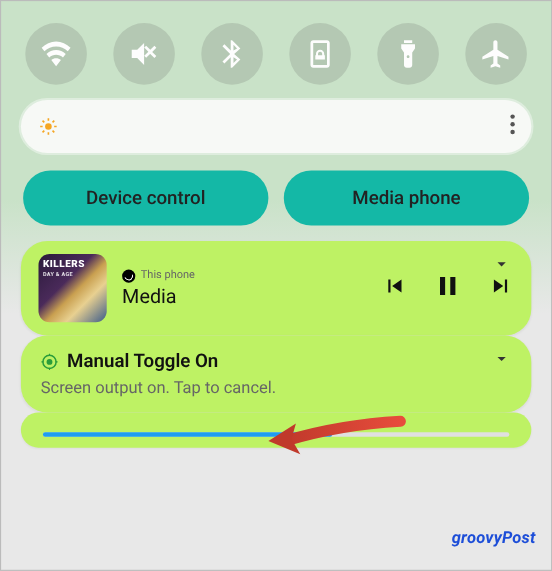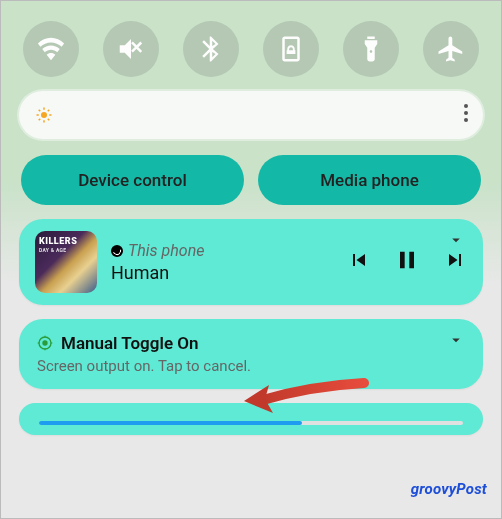--- a/index.html
+++ b/index.html
@@ -43,40 +43,40 @@
     flex: 1;
     background: #14b8a6;
     border-radius: 26px;
     height: 50px;
     display: flex; align-items: center; justify-content: center;
     font-size: 17px; color: #222; font-weight: 500;
   }
 
   
   .card {
-    background: #5eead4;
+    background: #bef264;
     border-radius: 24px;
-    margin: 0 4px 14px 4px;
+    margin: 0 4px 0 4px;
     padding: 14px 18px;
     box-shadow: 0 1px 2px rgba(0,0,0,0.05);
     position: relative;
     justify-content: center;
   }
 
   
   .media-card { display: flex; align-items: center; gap: 14px; padding: 12px 16px; }
   .album {
     width: 62px; height: 62px; border-radius: 10px;
     background: linear-gradient(135deg, #2a1a3a 0%, #4a2a5a 40%, #c9a050 55%, #e8d090 70%, #3a5a8a 100%);
     position: relative; overflow: hidden; flex-shrink: 0;
   }
   .album .txt { position:absolute; top:6px; left:4px; color:#fff; font-size:9px; font-weight:900; letter-spacing:0.5px; line-height:1; }
   .album .sub { position:absolute; top:16px; left:4px; color:#fff; font-size:5px; font-weight:700; letter-spacing:0.3px; opacity:0.85; }
   .media-info { flex: 1; min-width: 0; }
-  .media-src { display:flex; align-items:center; gap:5px; font-size:16px; color:#666; margin-bottom:2px;font-style:italic; }
+  .media-src { display:flex; align-items:center; gap:5px; font-size:10px; color:#666; margin-bottom:2px; }
   .spotify-dot { width:12px; height:12px; border-radius:50%; background:#000; display:inline-flex; align-items:center; justify-content:center; }
   .spotify-dot::after { content:""; width:6px; height:6px; border:1px solid #fff; border-radius:50%; border-top-color:transparent; border-left-color:transparent; transform:rotate(25deg); }
   .track-title { font-size:18px; color:#111; font-weight:400; }
   .track-artist { font-size:14px; color:#777; }
   .media-ctrl { display:flex; align-items:center; gap:22px; color:#111; }
   .media-ctrl svg { width:24px; height:24px; fill:#111; }
   .media-ctrl .pause svg { width:28px; height:28px; }
   .expand { position:absolute; top:12px; right:18px; }
   .expand svg { width:18px; height:18px; fill:#333; }
 
@@ -181,21 +181,21 @@
   <div class="card media-card">
     <div class="album">
       <div class="txt">KILLERS</div>
       <div class="sub">DAY &amp; AGE</div>
     </div>
     <div class="media-info">
       <div class="media-src">
         <span class="spotify-dot"></span>
         <span>This phone</span>
       </div>
-      <div class="track-title">Human</div>
+      <div class="track-title">Media</div>
     </div>
     <div class="media-ctrl">
       <span>
         <svg viewBox="0 0 24 24">
             <path d="M6 6h2v12H6V6zm3.5 6l8.5 6V6l-8.5 6z"></path>
           </svg>
       </span>
       <span class="pause">
         <svg viewBox="0 0 24 24">
             <path d="M6 5h4v14H6V5zm8 0h4v14h-4V5z"></path>

